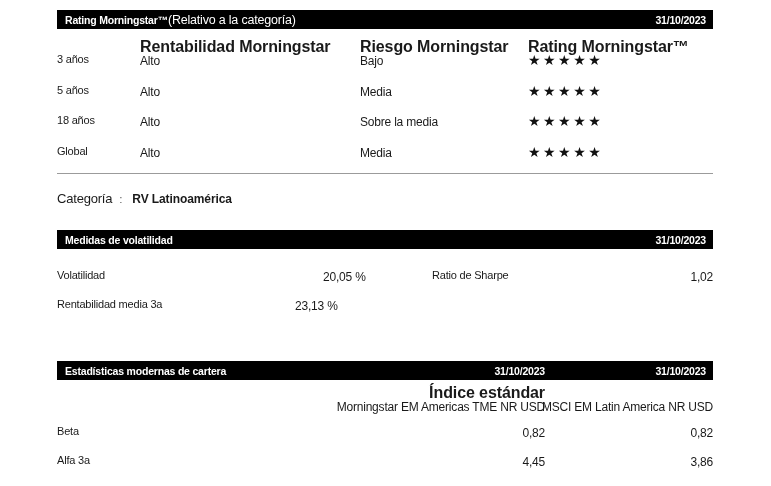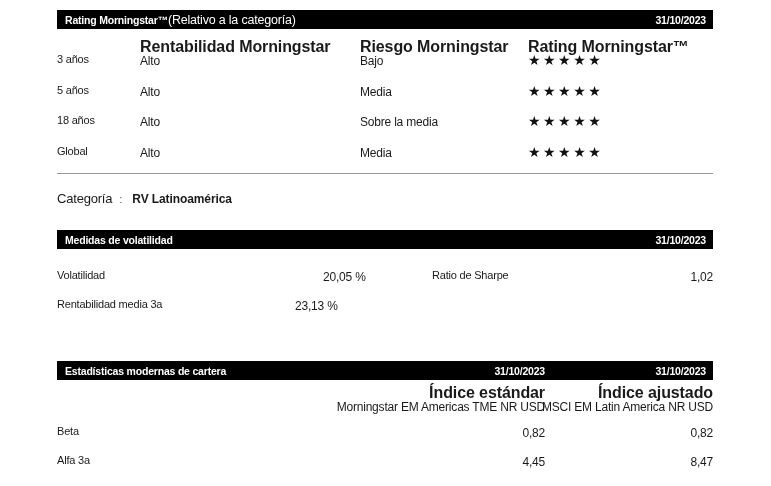--- a/index.html
+++ b/index.html
@@ -109,29 +109,28 @@
   <div class="abs row-label" style="left:375px; top:269px;">Ratio de Sharpe</div>
   <div class="abs val" style="left:456px; top:270px; width:200px; text-align:right;">1,02</div>
 
   <div class="bar" style="top:361px;">
     <span class="bar-title">Estadísticas modernas de cartera</span>
     <span class="bar3-date-1">31/10/2023</span>
     <span class="bar-date">31/10/2023</span>
   </div>
 
   <div class="abs col-head r-488" style="top:384px;">Índice estándar</div>
-  <div class="abs col-head r-656" style="top:384px;">Índice ajustado</div>
 
   <div class="abs bench bench-1" style="top:400px;">Morningstar EM Americas TME NR USD</div>
   <div class="abs bench bench-2" style="top:400px;">MSCI EM Latin America NR USD</div>
 
   <div>
     <div class="abs row-label" style="left:0; top:425px;">Beta</div>
     <div class="abs val r-488" style="top:426px;">0,82</div>
     <div class="abs val r-656" style="top:426px;">0,82</div>
   </div>
   <div>
     <div class="abs row-label" style="left:0; top:454px;">Alfa 3a</div>
     <div class="abs val r-488" style="top:455px;">4,45</div>
-    <div class="abs val r-656" style="top:455px;">8,47</div>
+    <div class="abs val r-656" style="top:455px;">3,86</div>
   </div>
 
 </div>
 
 </body></html>

